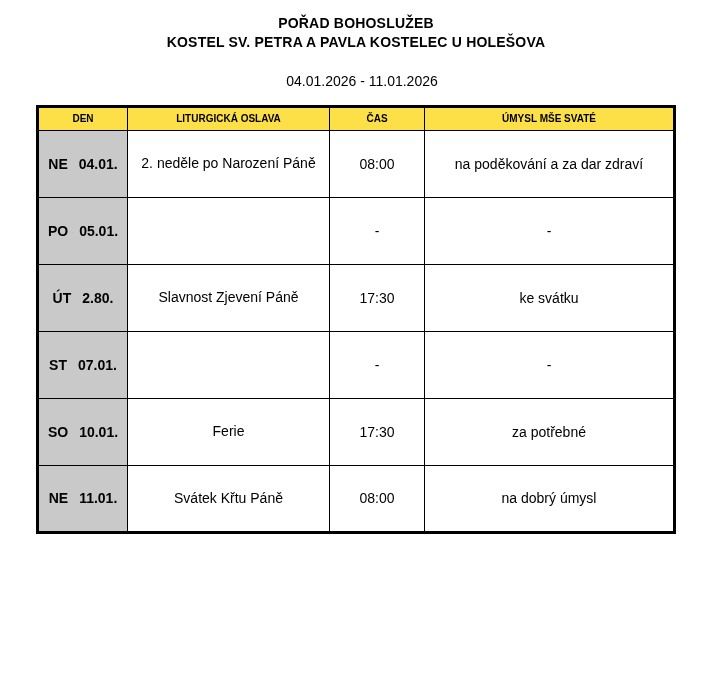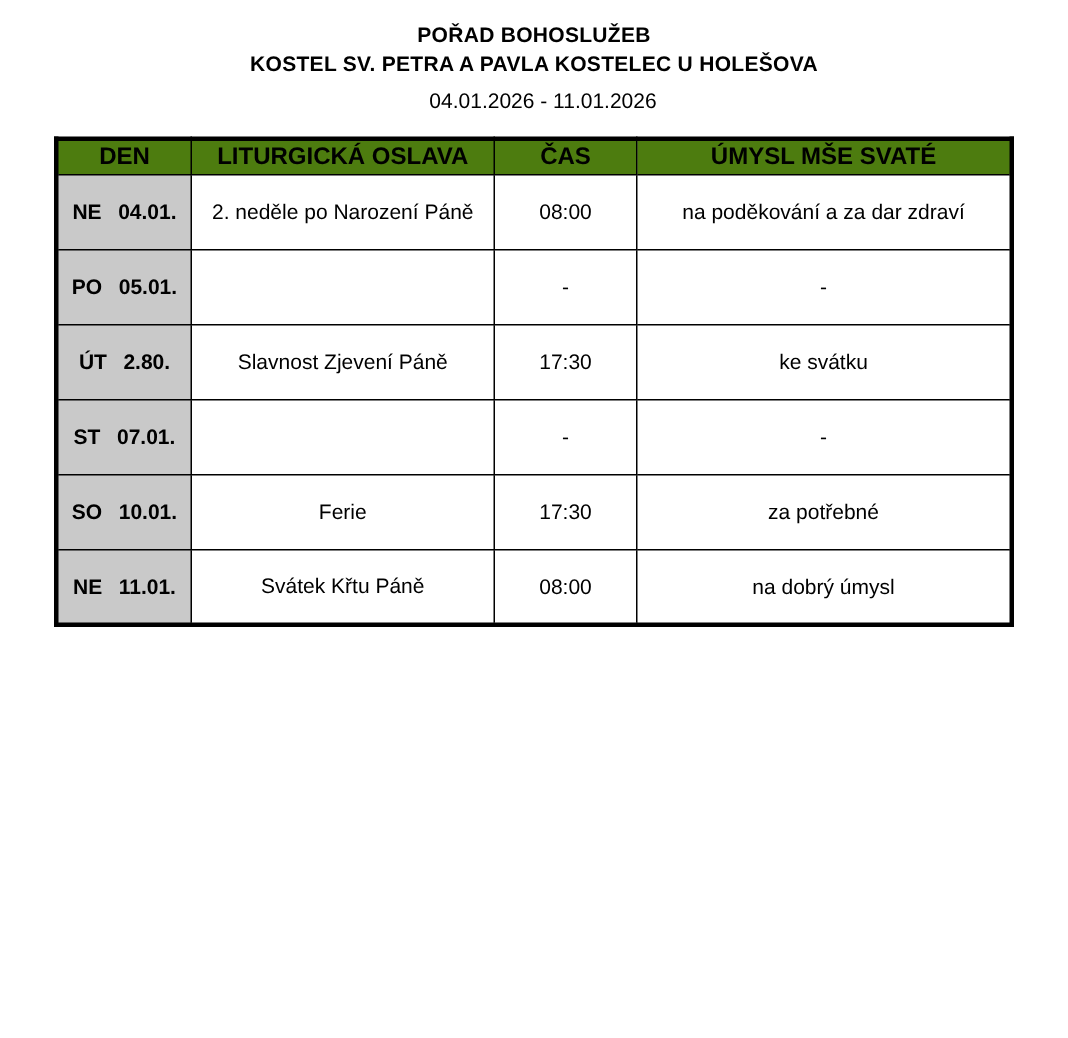--- a/index.html
+++ b/index.html
@@ -21,49 +21,49 @@
     margin-bottom: 14px;
   }
   .title-line {
     font-weight: bold;
     font-size: 14px;
     letter-spacing: 0.2px;
   }
   .date-line {
     font-size: 14px;
     font-weight: normal;
-    margin-top: 6px;
+    margin-top: 20px;
     padding-left: 12px;
   }
   table.schedule {
     border-collapse: collapse;
     margin: 0 auto;
     width: 637px;
     table-layout: fixed;
     border: 3px solid #000000;
   }
   table.schedule th,
   table.schedule td {
     border: 1px solid #000000;
     text-align: center;
     vertical-align: middle;
     font-size: 14px;
     padding: 2px 6px;
   }
   table.schedule th {
-    background: #4d7c0f;
+    background: #fde047;
     font-weight: bold;
     height: 24px;
-    font-size: 16px;
+    font-size: 10px;
   }
   col.c-den { width: 90px; }
   col.c-lit { width: 202px; }
   col.c-cas { width: 95px; }
   col.c-umysl { width: 250px; }
-  tbody tr { height: 50px; }
+  tbody tr { height: 67px; }
   td.day-cell {
     background: #c9c9c9;
     font-weight: bold;
   }
   td.day-cell .day-wrap {
     display: inline-flex;
     gap: 11px;
     align-items: baseline;
     white-space: nowrap;
   }

